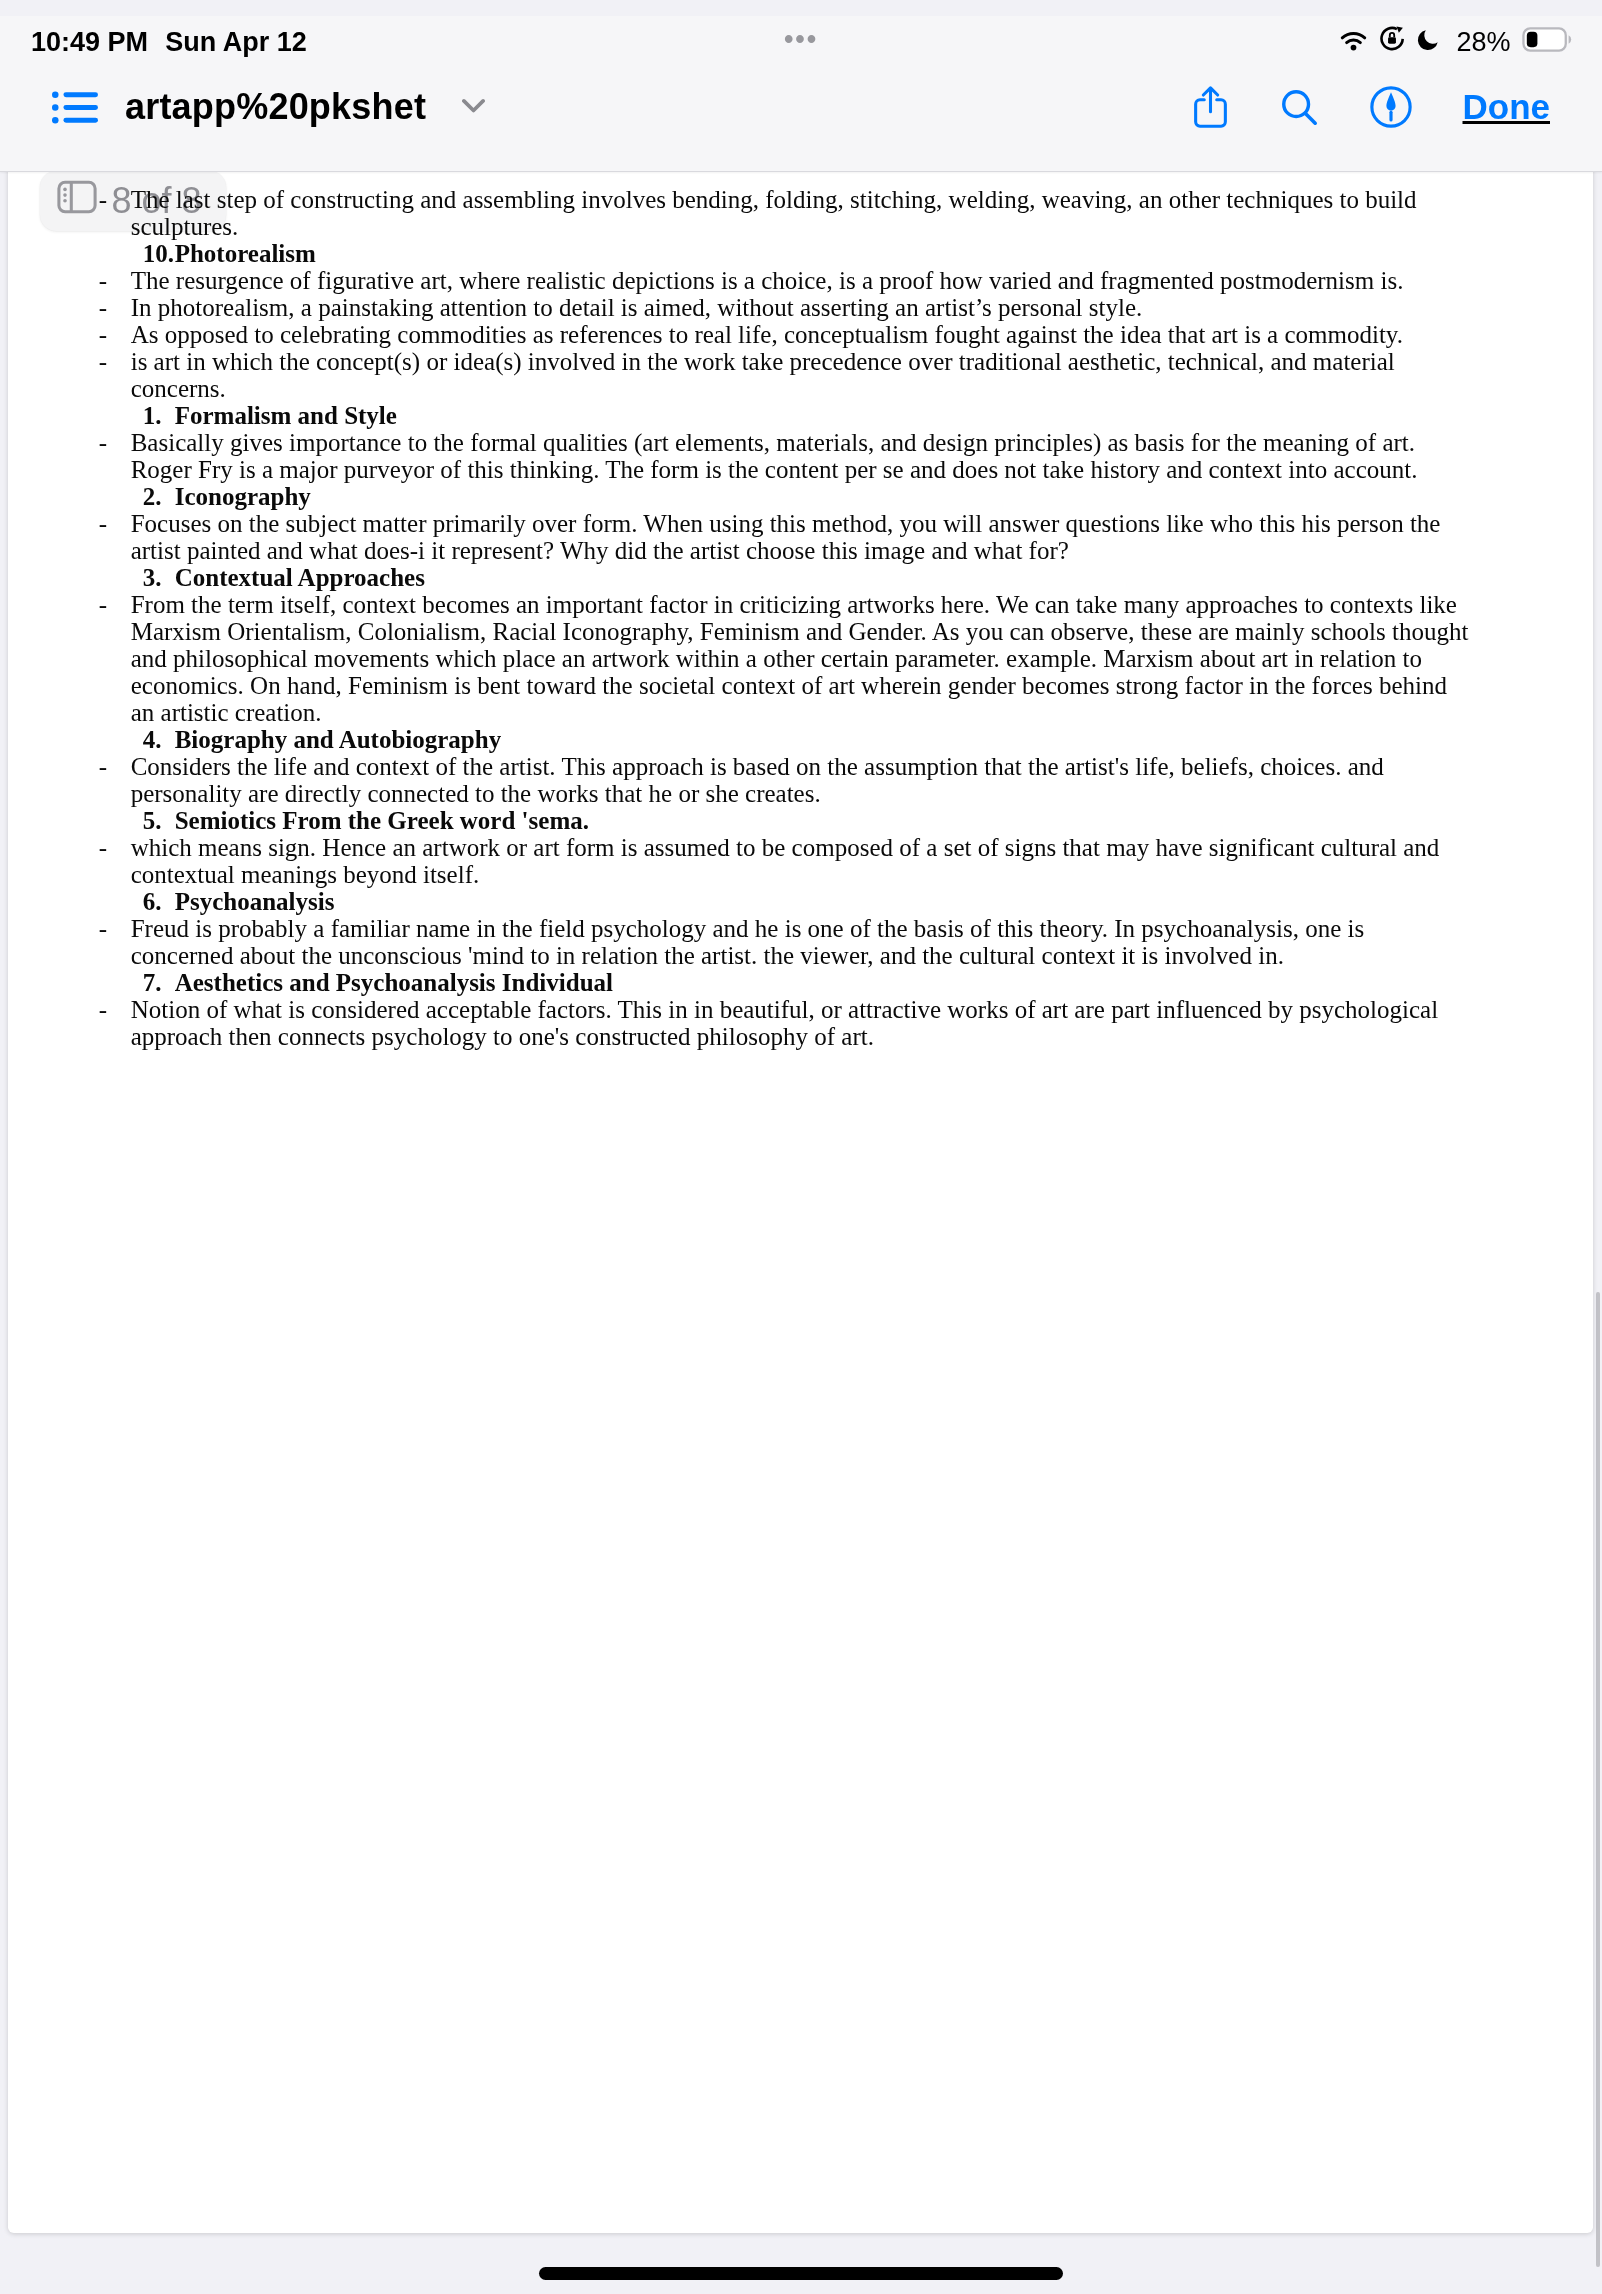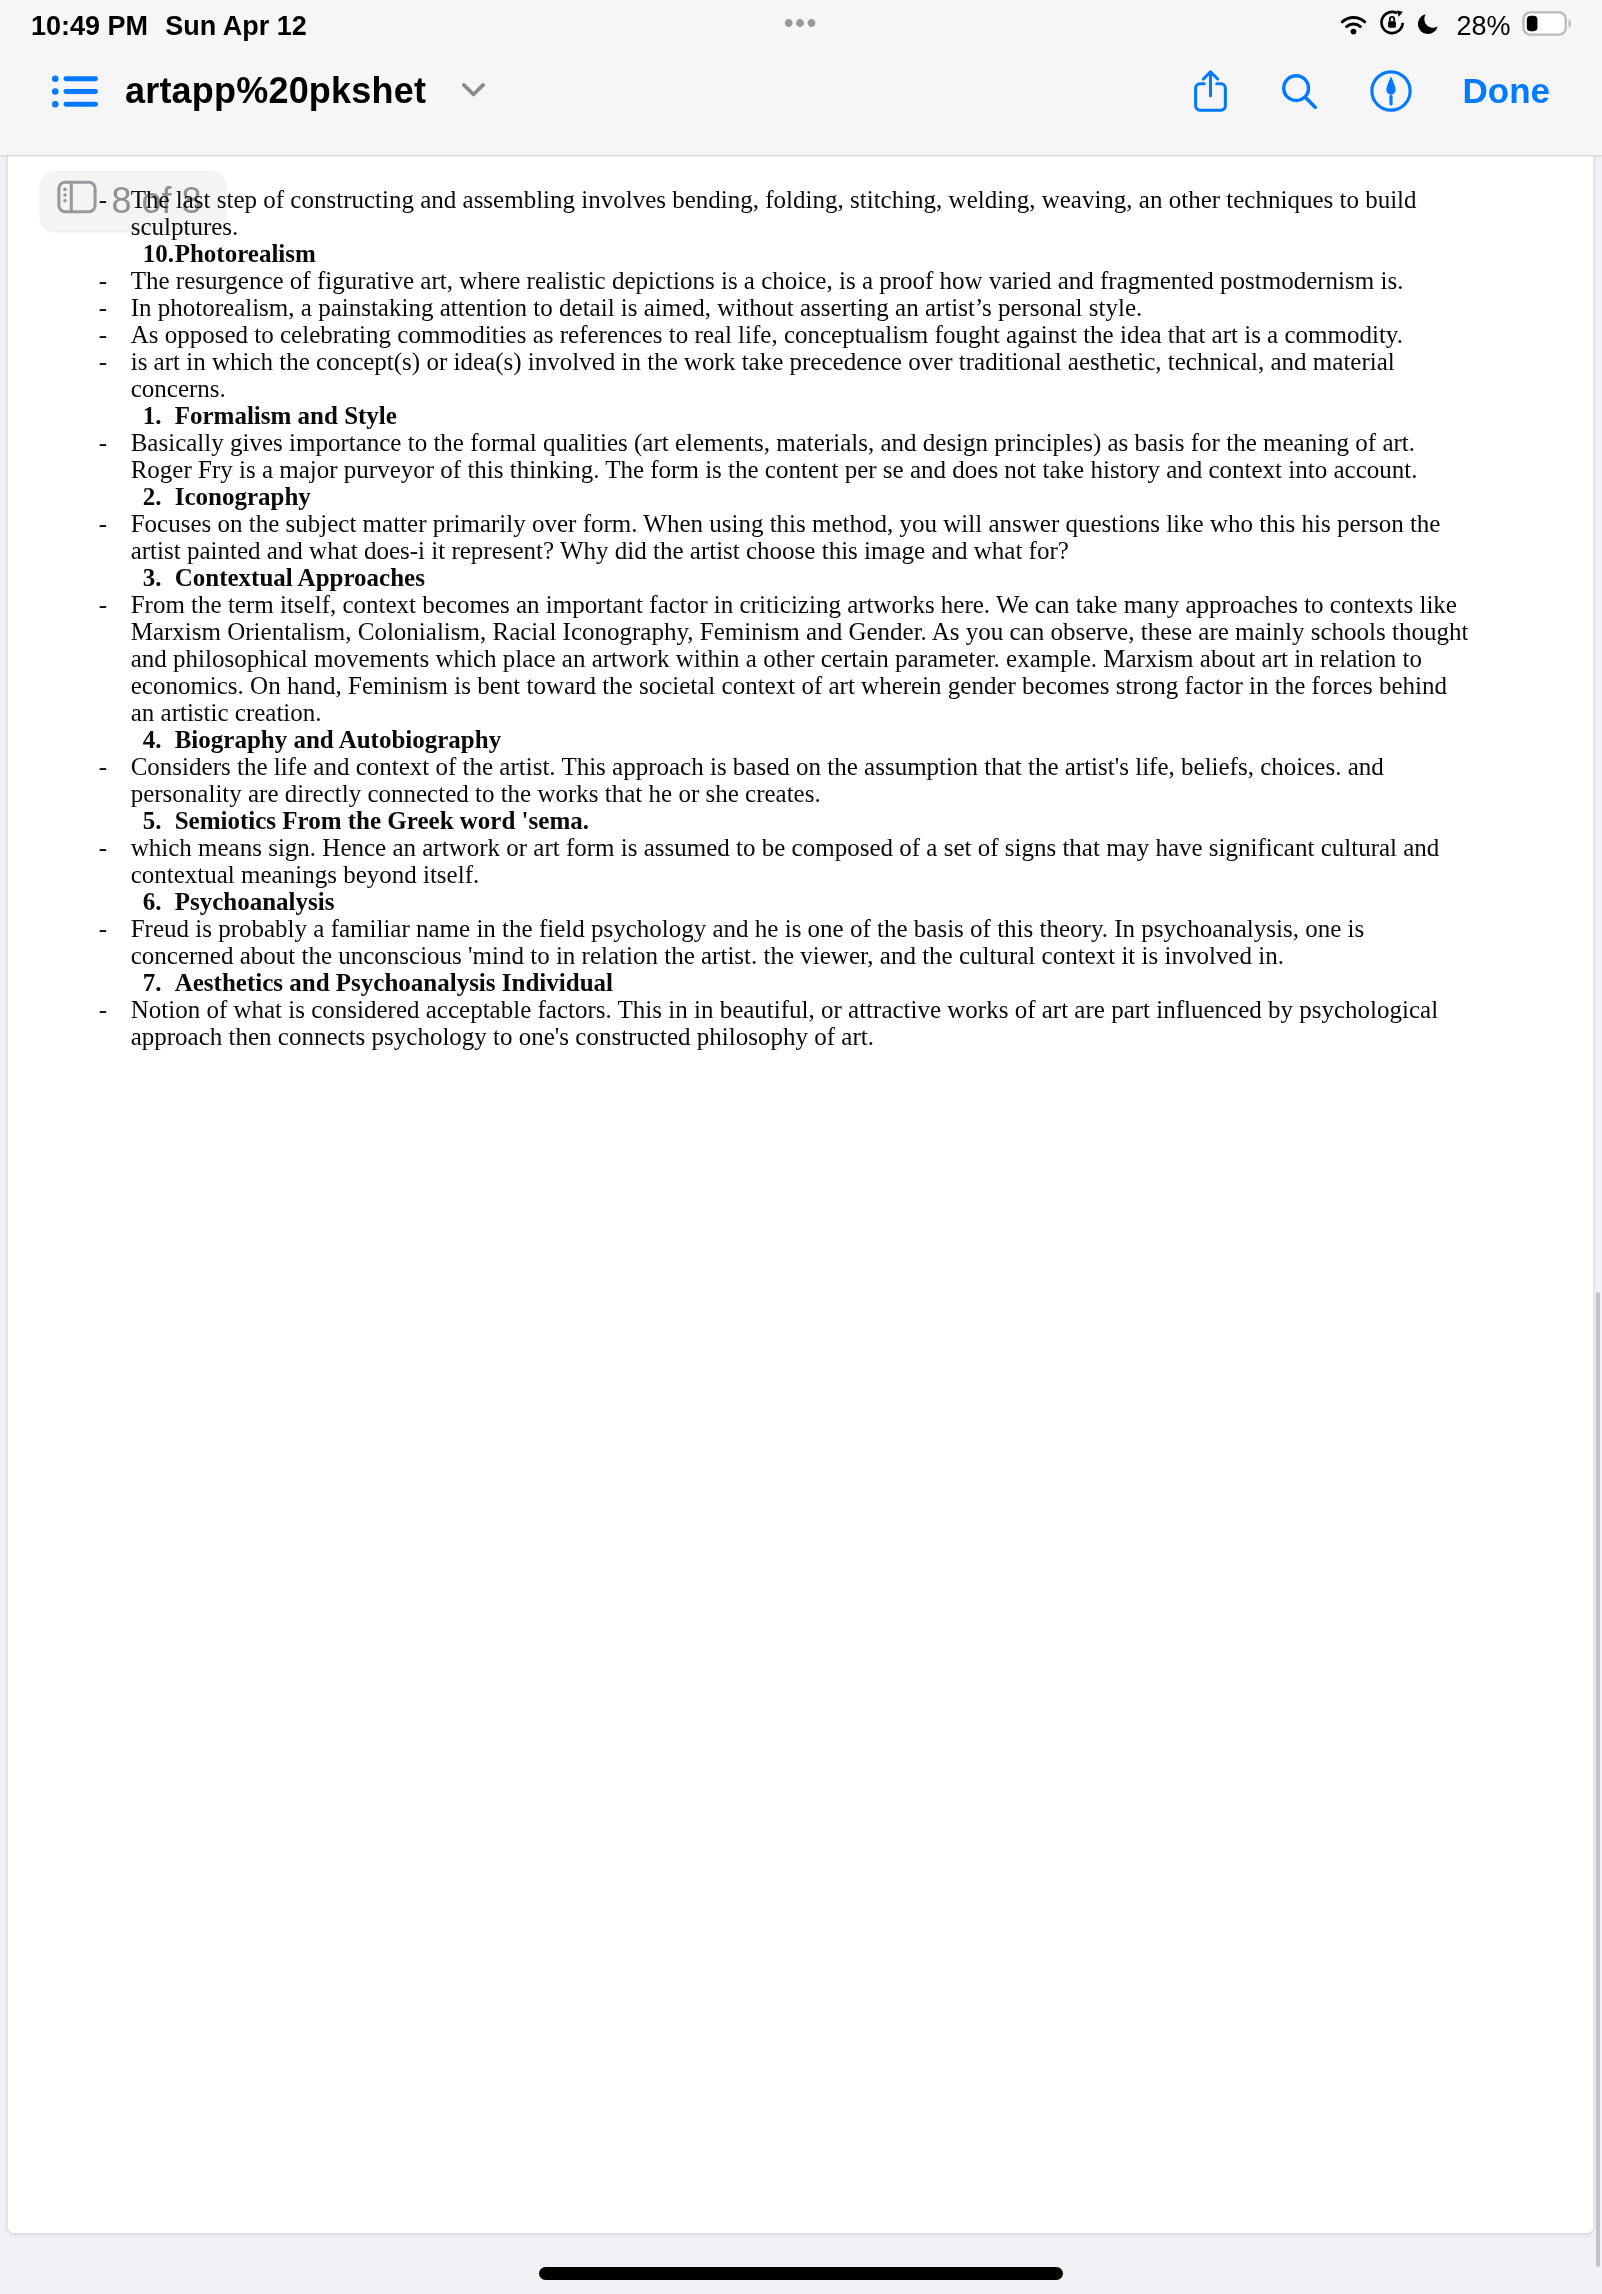--- a/index.html
+++ b/index.html
@@ -4,21 +4,21 @@
 <style>
   * { margin:0; padding:0; box-sizing:border-box; }
   html,body { background:#e9e9ee; }
   .screen {
     position:relative; width:1602px; height:2294px; overflow:hidden;
     background:#f1f1f6; font-family:"Liberation Sans", sans-serif;
   }
 
   
   .top-chrome {
-    position:absolute; top:0; left:0; right:0; height:156px;
+    position:absolute; top:16px; left:0; right:0; height:156px;
     background:#f6f6f8; border-bottom:1px solid #d9d9de;
     box-shadow:0 1px 1.9px rgba(0,0,0,.05); z-index:3;
   }
   .status-bar {
     position:absolute; top:0; left:0; right:0; height:44px;
     display:flex; align-items:center; padding:9.6px 29px 0 31px;
     font-size:27px; font-weight:600; color:#000;
   }
   .sb-left { display:flex; gap:17.3px; align-items:baseline; }
   .sb-center {
@@ -31,21 +31,21 @@
   .toolbar {
     position:absolute; top:46px; left:0; right:0; height:90px;
     display:flex; align-items:center; padding:0 52px;
   }
   .tb-left { display:flex; align-items:center; gap:27px; }
   .doc-title { font-size:36px; font-weight:600; color:#000; letter-spacing:0.2px; }
   .chev-circle {
     width:40px; height:40px; border-radius:50%; background:#e4e4e9;
     display:flex; align-items:center; justify-content:center;
   }
-  .tb-right { margin-left:auto; display:flex; align-items:center; gap:50px; }
+  .tb-right { margin-left:auto; display:flex; align-items:center; gap:50px;text-decoration:underline; }
   .done-btn { font-size:35px; font-weight:700; color:#007aff; background:none; border:none; }
   .icon-btn { background:none; border:none; display:flex; align-items:center; }
 
   
   .page {
     position:absolute; top:140px; left:7.7px; right:8.6px; bottom:61px;
     background:#ffffff; border-radius:5.8px;
     box-shadow:0 1px 4.8px rgba(0,0,0,.16); z-index:1;
   }
   .page-badge {

